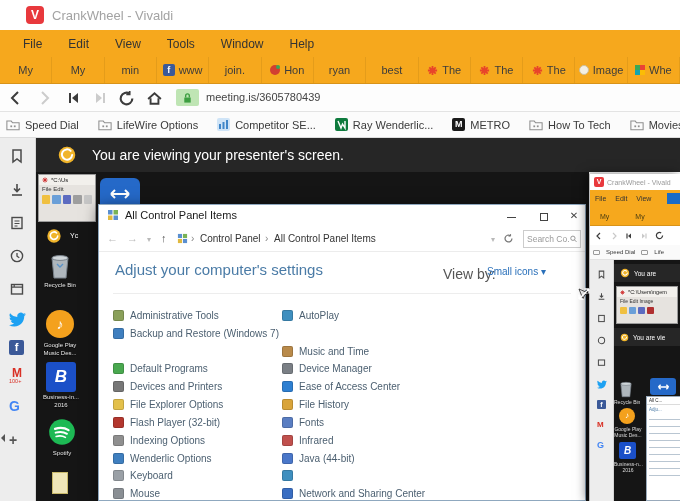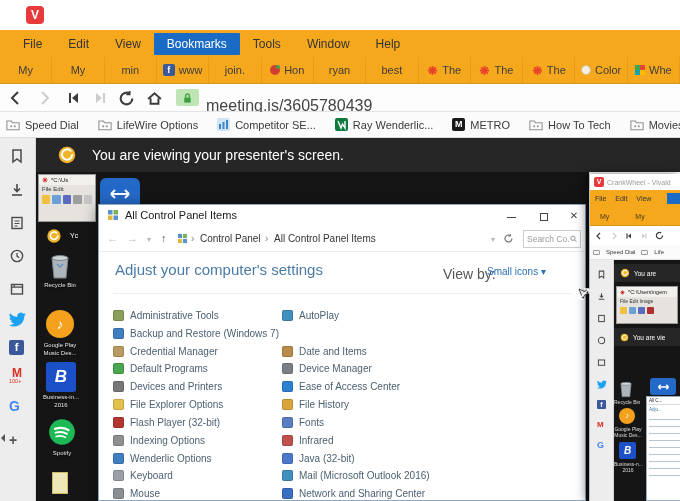--- a/index.html
+++ b/index.html
@@ -32,21 +32,21 @@
   .crosschip{width:10px;height:10px;display:grid;grid-template-columns:5px 5px;grid-template-rows:5px 5px}
   .crosschip i{display:block}
   .crosschip i:nth-child(1){background:#3aa757}.crosschip i:nth-child(2){background:#ea4335}
   .crosschip i:nth-child(3){background:#12a4af}.crosschip i:nth-child(4){background:#fbbc05}
 
   
   .navbar{left:0;top:84px;width:680px;height:28px;background:#fdfdfd;border-bottom:1px solid #e3e3e3}
   .navico{top:90px}
   .urlchip{left:176px;top:89px;width:23px;height:17px;background:var(--padlock_bg,#bfe5b4);border-radius:2px;
            display:flex;align-items:center;justify-content:center}
-  .urltext{left:206px;top:97px;font-size:16px;color:#444}
+  .urltext{left:206px;top:91px;font-size:11px;color:#444}
 
   
   .bm2{left:0;top:112px;width:680px;height:26px;background:#fbfbfb;border-bottom:1px solid #dcdcdc;
        display:flex;align-items:center;gap:19px;padding-left:6px;overflow:hidden}
   .bm2 .item{display:flex;align-items:center;gap:5px;white-space:nowrap}
   .bm2 .lbl{font-size:11px;color:#3a3a3a}
   .sqchip{width:13px;height:13px;border-radius:2px;color:#fff;font-size:9px;font-weight:bold;text-align:center;line-height:13px}
 
   
   .sidebar{left:0;top:138px;width:36px;height:363px;background:#ededed;border-right:1px solid #d6d6d6}
@@ -122,27 +122,27 @@
   .n-cp .h{color:#4a7ba6;padding:2px;font-size:4.5px;white-space:nowrap}
   .n-cp .lines{margin:2px;height:60px;background:repeating-linear-gradient(#fff 0 3px,#b9c6d2 3px 4px,#fff 4px 7px)}
 </style>
 </head>
 <body>
 
 <div id="screen">
 
   <div class="abs titlebar">
     <div class="abs vlogo">V</div>
+    <div class="abs wintitle">CrankWheel - Vivaldi</div>
   </div>
 
   <div class="abs menubar">
     <span class="menuitem">File</span>
     <span class="menuitem">Edit</span>
     <span class="menuitem">View</span>
-    <span class="menuitem active">Bookmarks</span>
     <span class="menuitem">Tools</span>
     <span class="menuitem">Window</span>
     <span class="menuitem">Help</span>
   </div>
 
   <div class="abs bmtop">
     <div class="cell">
         <span class="lbl">My</span>
       </div>
     <div class="cell">
@@ -187,21 +187,21 @@
     <div class="cell">
         <span>
           <svg width="11" height="11" viewBox="0 0 12 12">
             <path d="M6 1v10M1 6h10M2.5 2.5l7 7M9.5 2.5l-7 7" stroke="#e8442a" stroke-width="2"></path>
           </svg>
         </span>
         <span class="lbl">The</span>
       </div>
     <div class="cell">
         <span class="circchip"></span>
-        <span class="lbl">Color</span>
+        <span class="lbl">Image</span>
       </div>
     <div class="cell">
         <span class="crosschip">
           <i></i>
           <i></i>
           <i></i>
           <i></i>
         </span>
         <span class="lbl">Whe</span>
       </div>
@@ -482,24 +482,20 @@
       <div class="abs cpsep"></div>
 
       <div class="abs cprow" style="left:14px;top:103px">
           <span class="chip" style="background: rgb(138, 160, 90);"></span>
           <span class="cplabel">Administrative Tools</span>
         </div>
       <div class="abs cprow" style="left:14px;top:121px">
           <span class="chip" style="background: rgb(63, 127, 191);"></span>
           <span class="cplabel">Backup and Restore (Windows 7)</span>
         </div>
-      <div class="abs cprow" style="left:14px;top:139px">
-          <span class="chip" style="background: rgb(185, 155, 95);"></span>
-          <span class="cplabel">Credential Manager</span>
-        </div>
       <div class="abs cprow" style="left:14px;top:156px">
           <span class="chip" style="background: rgb(73, 168, 79);"></span>
           <span class="cplabel">Default Programs</span>
         </div>
       <div class="abs cprow" style="left:14px;top:174px">
           <span class="chip" style="background: rgb(119, 119, 119);"></span>
           <span class="cplabel">Devices and Printers</span>
         </div>
       <div class="abs cprow" style="left:14px;top:192px">
           <span class="chip" style="background: rgb(227, 192, 74);"></span>
@@ -525,21 +521,21 @@
           <span class="chip" style="background: rgb(138, 143, 148);"></span>
           <span class="cplabel">Mouse</span>
         </div>
 
       <div class="abs cprow" style="left:183px;top:103px">
           <span class="chip" style="background: rgb(63, 143, 191);"></span>
           <span class="cplabel">AutoPlay</span>
         </div>
       <div class="abs cprow" style="left:183px;top:139px">
           <span class="chip" style="background: rgb(185, 138, 74);"></span>
-          <span class="cplabel">Date and Items</span>
+          <span class="cplabel">Music and Time</span>
         </div>
       <div class="abs cprow" style="left:183px;top:156px">
           <span class="chip" style="background: rgb(122, 127, 133);"></span>
           <span class="cplabel">Device Manager</span>
         </div>
       <div class="abs cprow" style="left:183px;top:174px">
           <span class="chip" style="background: rgb(46, 127, 209);"></span>
           <span class="cplabel">Ease of Access Center</span>
         </div>
       <div class="abs cprow" style="left:183px;top:192px">
@@ -549,25 +545,24 @@
       <div class="abs cprow" style="left:183px;top:210px">
           <span class="chip" style="background: rgb(90, 126, 194);"></span>
           <span class="cplabel">Fonts</span>
         </div>
       <div class="abs cprow" style="left:183px;top:228px">
           <span class="chip" style="background: rgb(192, 80, 77);"></span>
           <span class="cplabel">Infrared</span>
         </div>
       <div class="abs cprow" style="left:183px;top:246px">
           <span class="chip" style="background: rgb(74, 119, 201);"></span>
-          <span class="cplabel">Java (32-bit)</span>
+          <span class="cplabel">Java (44-bit)</span>
         </div>
       <div class="abs cprow" style="left:183px;top:263px">
           <span class="chip" style="background: rgb(63, 143, 191);"></span>
-          <span class="cplabel">Mail (Microsoft Outlook 2016)</span>
         </div>
       <div class="abs cprow" style="left:183px;top:281px">
           <span class="chip" style="background: rgb(58, 110, 194);"></span>
           <span class="cplabel">Network and Sharing Center</span>
         </div>
     </div>
 
     <span class="abs" style="left:542px;top:116px">
         <svg width="13" height="13" viewBox="0 0 13 13">
           <path d="M1 1l4 10 1.6-4.2L11 5.4z" fill="#fff" stroke="#222" stroke-width="0.8"></path>

